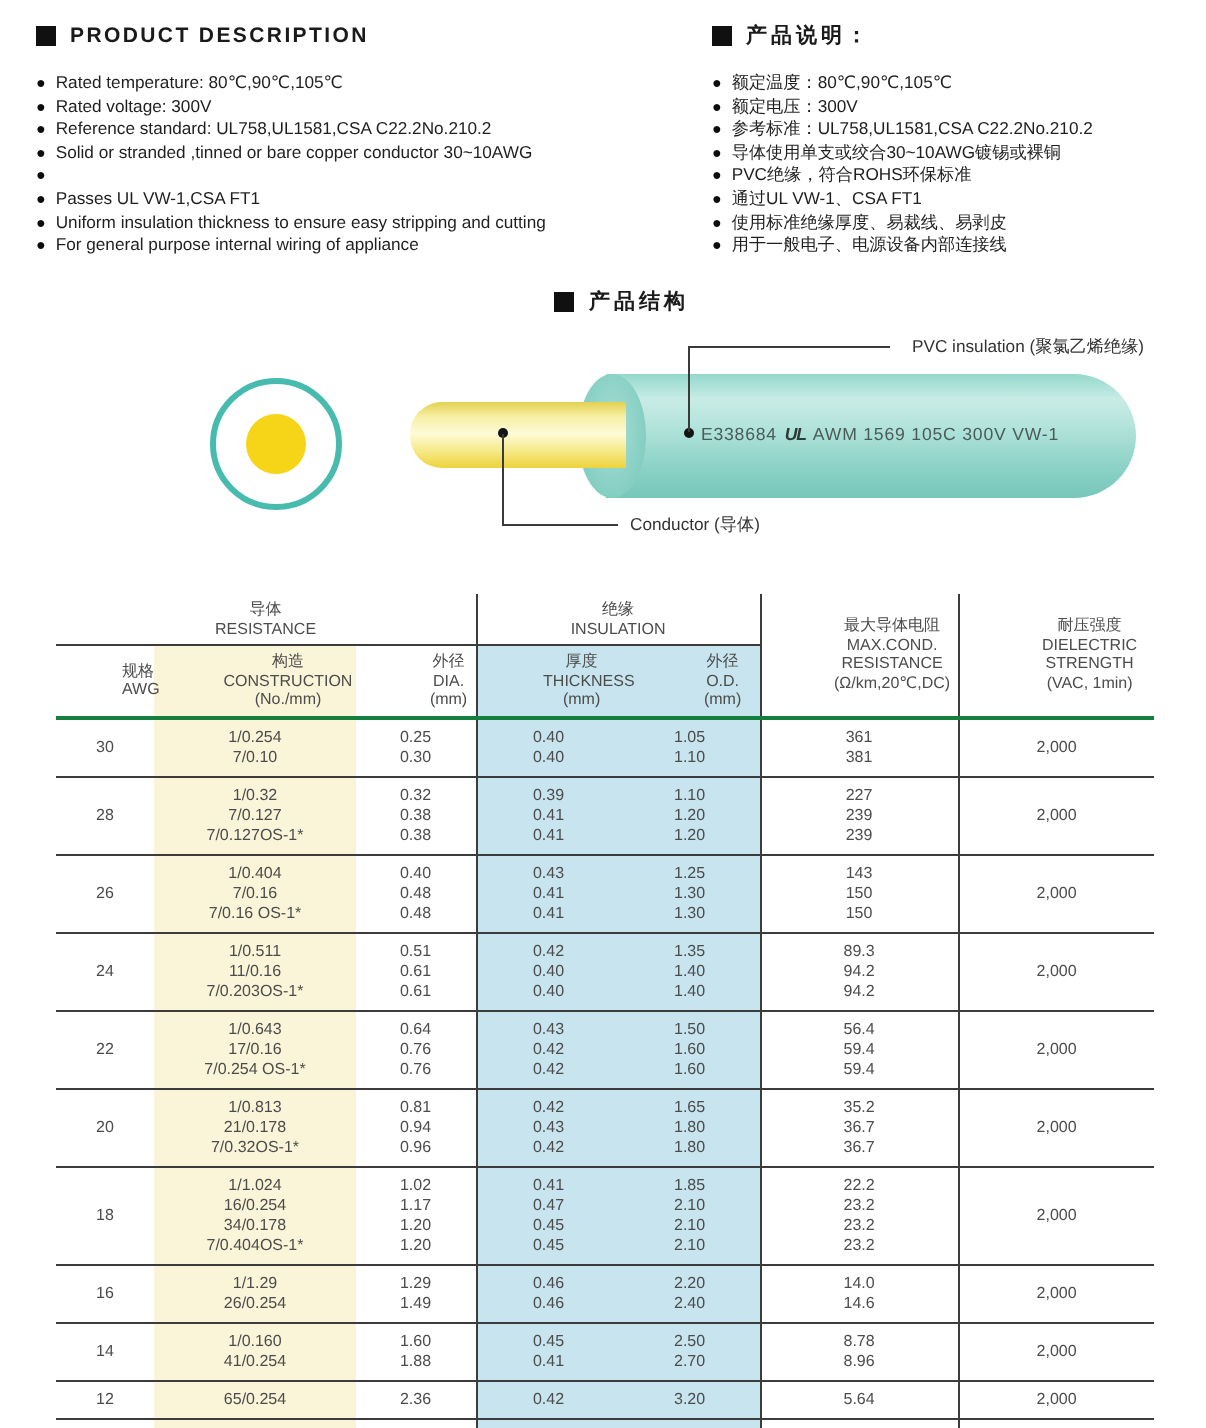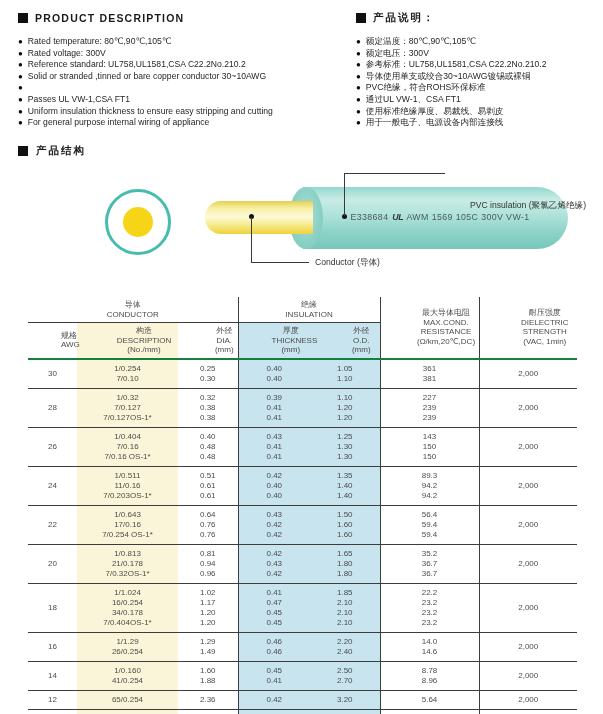--- a/index.html
+++ b/index.html
@@ -14,21 +14,21 @@
   .col-right { width:250px; flex:none; padding-left:6px; overflow:hidden; }
   .sec-head { display:flex; align-items:center; gap:7px; height:15px; }
   .sq { width:10px; height:10px; background:#101010; flex:none; }
   .sec-title { font-size:10.5px; font-weight:bold; color:#1a1a1a; letter-spacing:1.2px; white-space:nowrap; }
   .sec-title.zh { letter-spacing:2px; }
   ul.spec-list { list-style:none; margin:11px 0 0 0; padding:0; }
   ul.spec-list li { display:flex; align-items:center; gap:5px; font-size:8.6px; line-height:11.6px; color:#1f1f1f; white-space:nowrap; overflow:hidden; }
   .dot { font-size:8px; line-height:11.6px; color:#0d0d0d; flex:none; }
   
   .construct { margin-top:15px; padding-left:18px; }
-  .construct .sec-head { gap:8px; }
+  .construct .sec-head { gap:8px;justify-content:center; }
   .diagram { position:relative; height:126px; margin-top:2px; width:603px; margin-left:-18px; }
   .cs-outer { position:absolute; left:105px; top:28px; width:60px; height:60px;
     border:3px solid #47BCAE; border-radius:50%; background:#fff; }
   .cs-core { position:absolute; left:15px; top:15px; width:30px; height:30px; border-radius:50%; background:#F6D417; }
   .conductor { position:absolute; left:205px; top:40px; width:108px; height:33px; z-index:3;
     border-radius:16px 0 0 16px;
     background:linear-gradient(180deg,#E3D051 0%,#F7EFA3 22%,#FDFBD8 48%,#F7EC94 70%,#EDD33C 100%); }
   .cable { position:absolute; left:303px; top:26px; width:265px; height:62px; z-index:1;
     border-radius:0 31px 31px 0 / 0 50% 50% 0;
     background:linear-gradient(180deg,#93D8CD 0%,#C8ECE5 20%,#B3E4DC 42%,#8FD3C8 72%,#76C7BA 100%); }
@@ -157,21 +157,21 @@
     <div class="conductor"></div>
     <div class="cable-print">
       <span>E338684</span>
       <span class="ul-mark">UL</span>
       <span>AWM 1569 105C 300V VW-1</span>
     </div>
 
     <div class="lead-dot" style="left:342px; top:53px;"></div>
     <div class="lead" style="left:344px; top:12px; width:1px; height:43px;"></div>
     <div class="lead" style="left:344px; top:12px; width:101px; height:1px;"></div>
-    <div class="callout" style="left:470px; top:7px;margin-top:32px;">PVC insulation (聚氯乙烯绝缘)</div>
+    <div class="callout" style="left:456px; top:7px;">PVC insulation (聚氯乙烯绝缘)</div>
 
     <div class="lead-dot" style="left:249px; top:53px;"></div>
     <div class="lead" style="left:251px; top:56px; width:1px; height:46px;"></div>
     <div class="lead" style="left:251px; top:101px; width:58px; height:1px;"></div>
     <div class="callout" style="left:315px; top:96px;">Conductor (导体)</div>
   </div>
 </div>
 
 <table class="spec">
   <colgroup>
@@ -179,37 +179,37 @@
       <col class="c-con">
       <col class="c-dia">
     <col class="c-thk">
       <col class="c-od">
       <col class="c-res">
       <col class="c-die">
   </colgroup>
   <thead>
     <tr>
       <td colspan="3" class="grp">导体
-CONDUCTOR</td>
+RESISTANCE</td>
       <td colspan="2" class="grp vl">绝缘
 INSULATION</td>
       <td rowspan="2" class="hdr vl hdr-b">最大导体电阻
 MAX.COND.
 RESISTANCE
 (Ω/km,20℃,DC)</td>
       <td rowspan="2" class="hdr vl hdr-b">耐压强度
 DIELECTRIC
 STRENGTH
 (VAC, 1min)</td>
     </tr>
     <tr>
       <td class="hdr hdr-b">规格
 AWG</td>
       <td class="hdr hdr-b bg-y">构造
-DESCRIPTION
+CONSTRUCTION
 (No./mm)</td>
       <td class="hdr hdr-b">外径
 DIA.
 (mm)</td>
       <td class="hdr hdr-b bg-b vl">厚度
 THICKNESS
 (mm)</td>
       <td class="hdr hdr-b bg-b">外径
 O.D.
 (mm)</td>

